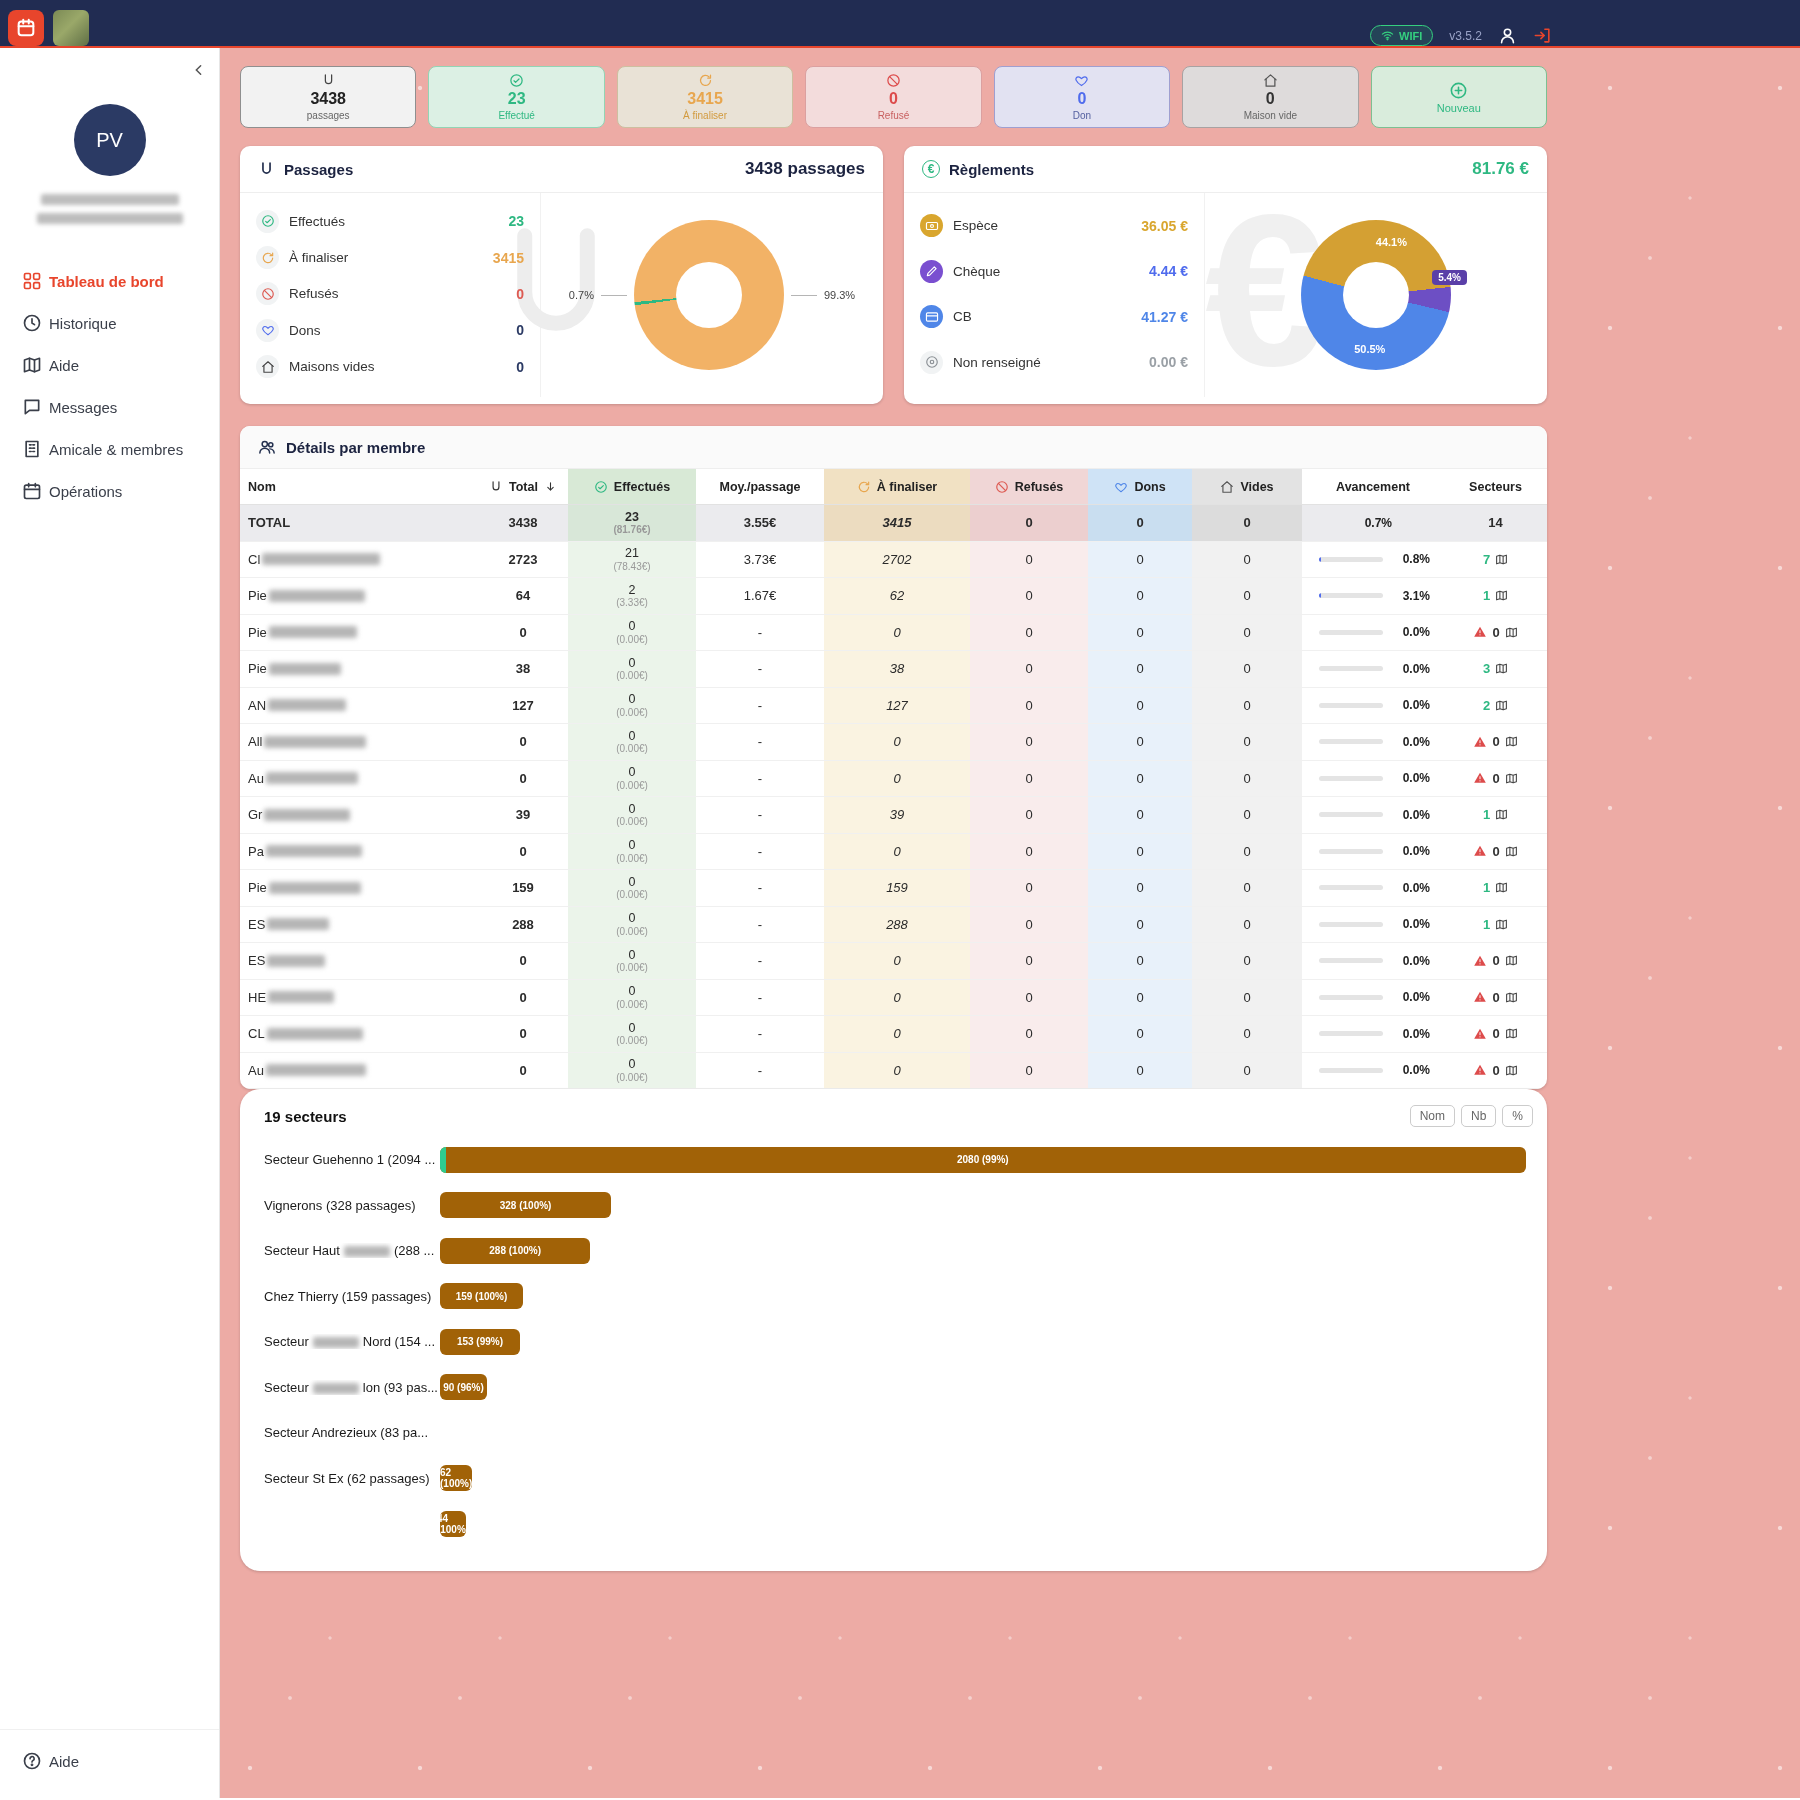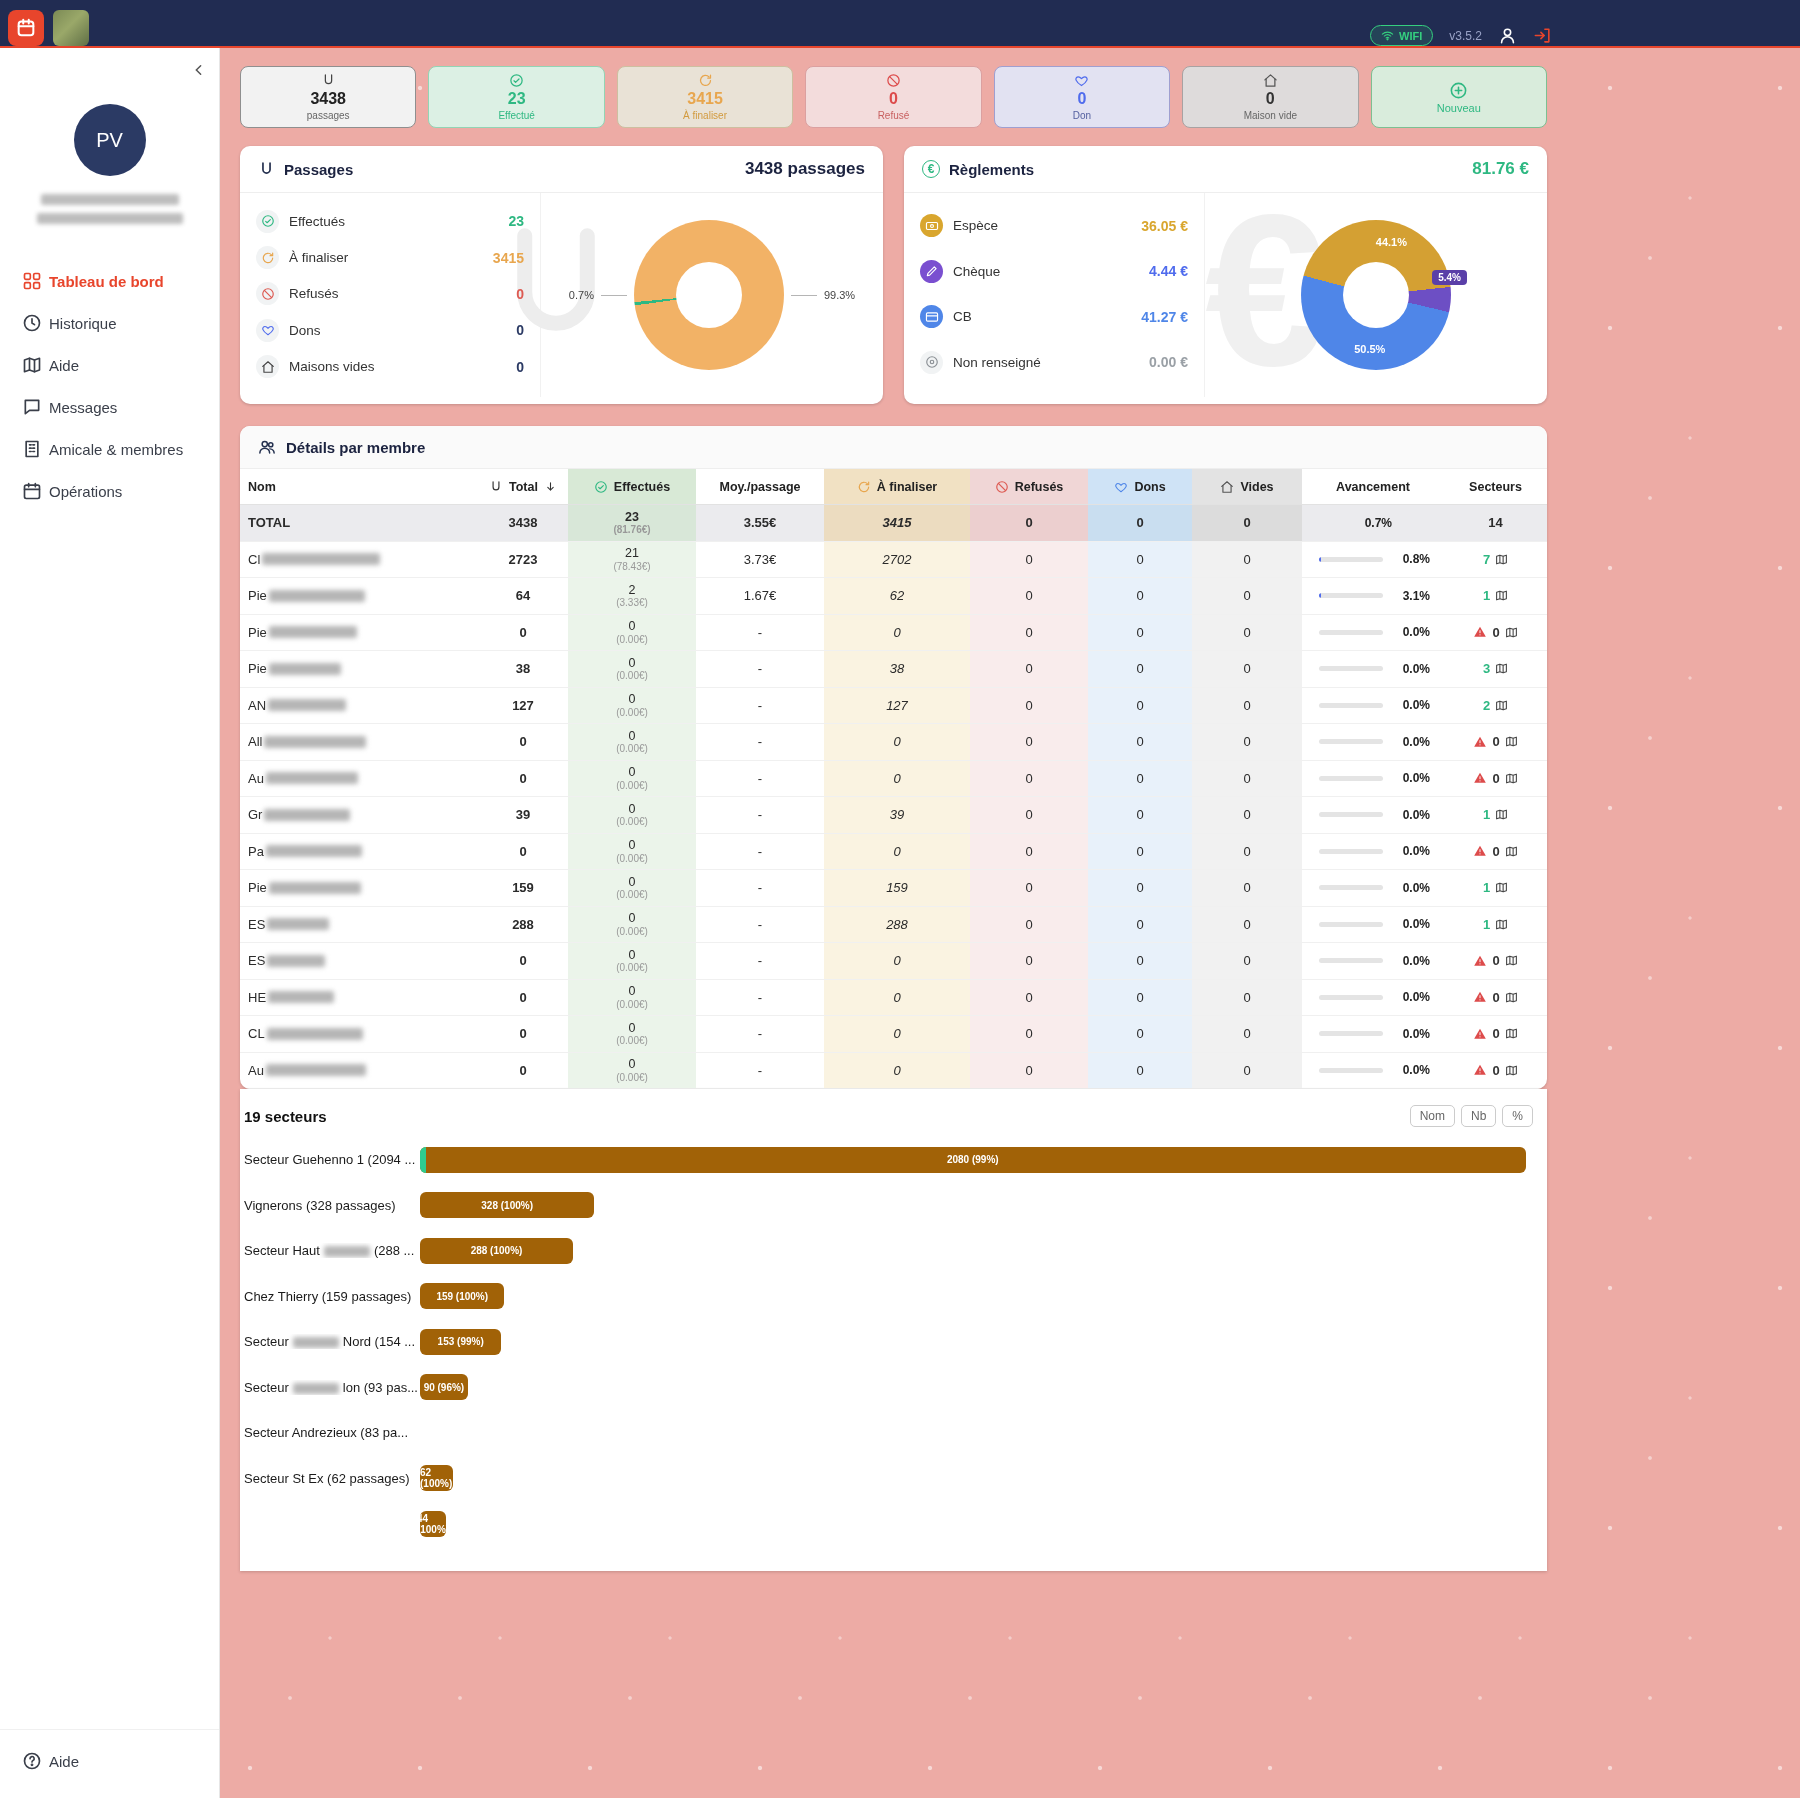--- a/index.html
+++ b/index.html
@@ -106,21 +106,21 @@
 .td.sec{gap:5px}
 .s-num{color:#2eb882;font-weight:bold}
 .s-zero{color:#333;font-weight:bold}
 .mi{display:flex;color:#444}.mi svg{width:13px;height:13px}
 .wi{display:flex}.wi svg{width:14px;height:14px}
 .trow{background:#ebebee;font-weight:bold}
 .trow .td{font-weight:bold}
 .trow .c-green{background:#d8e7d8}.trow .c-tan{background:#ecdcc0}.trow .c-red{background:#eccfcf}.trow .c-blue{background:#c9def0}.trow .c-gray{background:#dcdcdc}
 .trow .td.av{justify-content:center;padding-right:0}
 
-.sectors{background:#fff;border-radius:0;box-shadow:0 1px 3px rgba(0,0,0,.18);padding:16px 14px 24px 4px}
+.sectors{background:#fff;border-radius:20px;box-shadow:0 1px 3px rgba(0,0,0,.18);padding:16px 14px 24px 24px}
 .sec-head{display:flex;align-items:center;margin-bottom:10px}
 .sec-title{font-size:15px;font-weight:bold;color:#111}
 .sec-btns{margin-left:auto;display:flex;gap:6px}
 .sec-btn{font-size:12px;color:#666;border:1px solid #ccc;background:#fff;border-radius:5px;padding:3px 9px;cursor:pointer}
 .bar-row{display:flex;align-items:center;height:45.5px}
 .bar-label{width:176px;font-size:13px;color:#1b1b1b;white-space:nowrap;overflow:hidden;flex:none}
 .bar-area{flex:1;position:relative}
 .bar{position:relative;height:26px;background:#a16207;border-radius:6px;display:flex;align-items:center;justify-content:center;color:#fff;font-size:10px;font-weight:bold;min-width:26px;overflow:hidden;cursor:pointer}
 .tip{position:absolute;left:0;top:0;bottom:0;width:6px;background:#2ecc8f}
 .blur-sm{display:inline-block;width:46px;height:11px;background:#b5b5b5;border-radius:2px;filter:blur(2.4px);margin:0 4px;vertical-align:middle}

